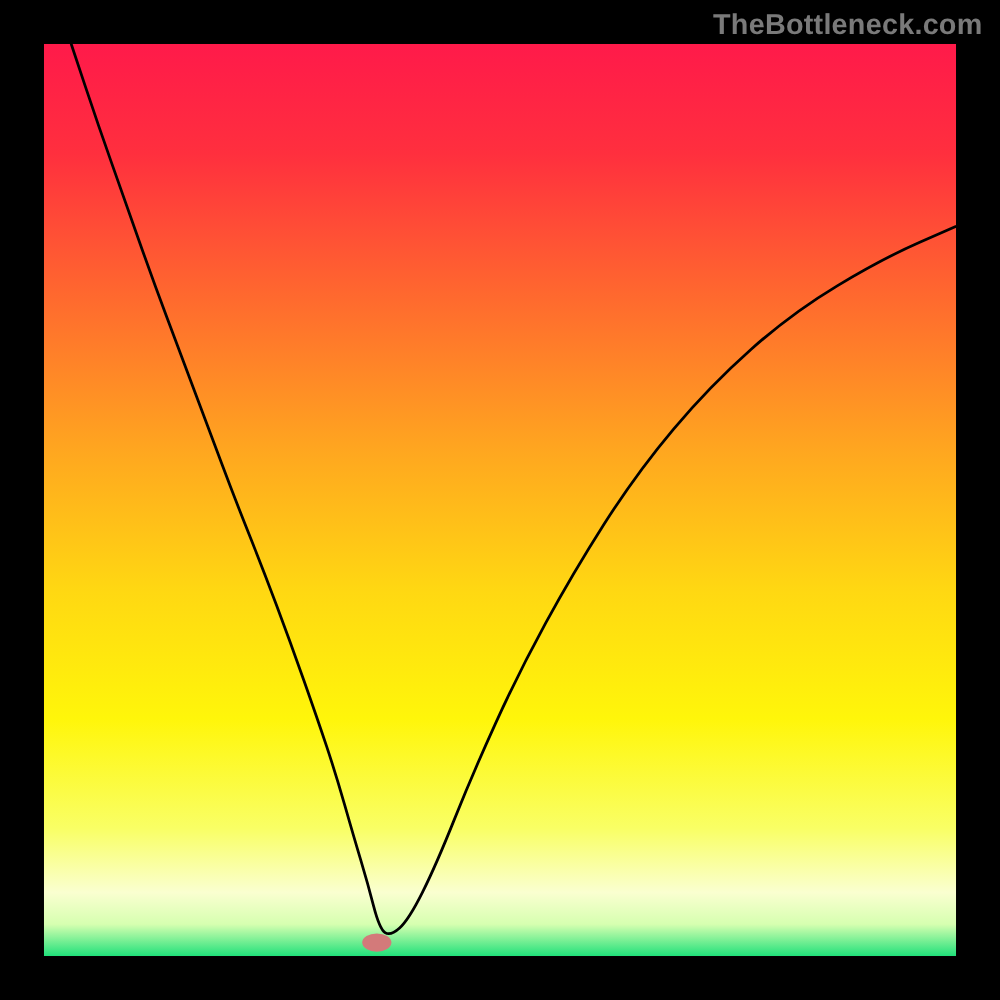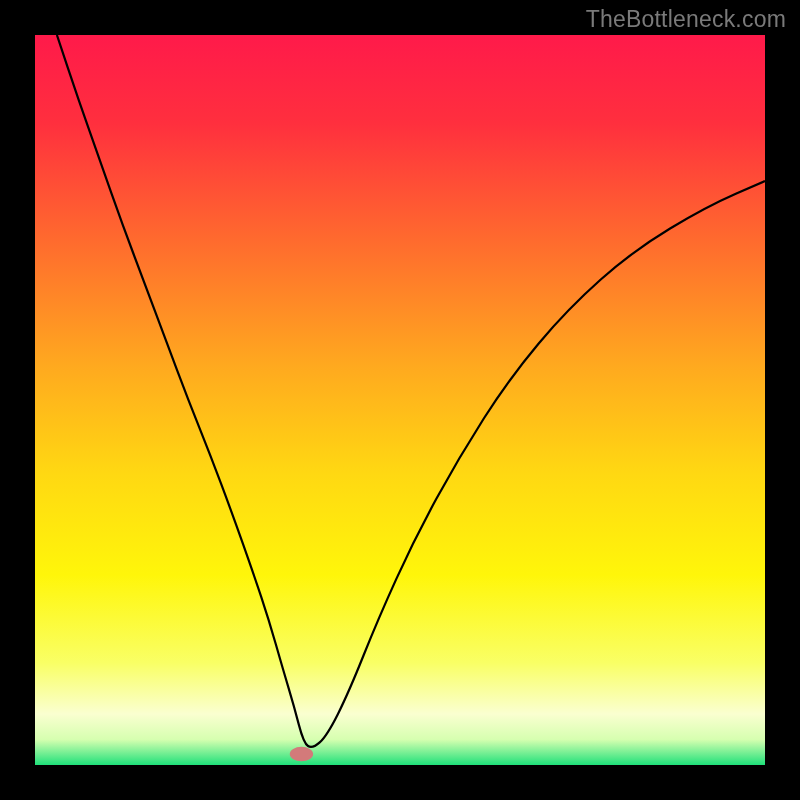--- a/index.html
+++ b/index.html
@@ -15,21 +15,21 @@
     width: 800px;
     height: 800px;
     background: #000000;
   }
   .watermark {
     position: absolute;
     top: 6px;
     right: 14px;
     color: #7a7a7a;
     font-size: 23px;
-    font-weight: 400;
+    font-weight: 700;
     letter-spacing: 0.2px;
     z-index: 20;
   }
   .plot-wrap {
     position: absolute;
     left: 35px;
     top: 35px;
     width: 730px;
     height: 730px;
     overflow: hidden;

